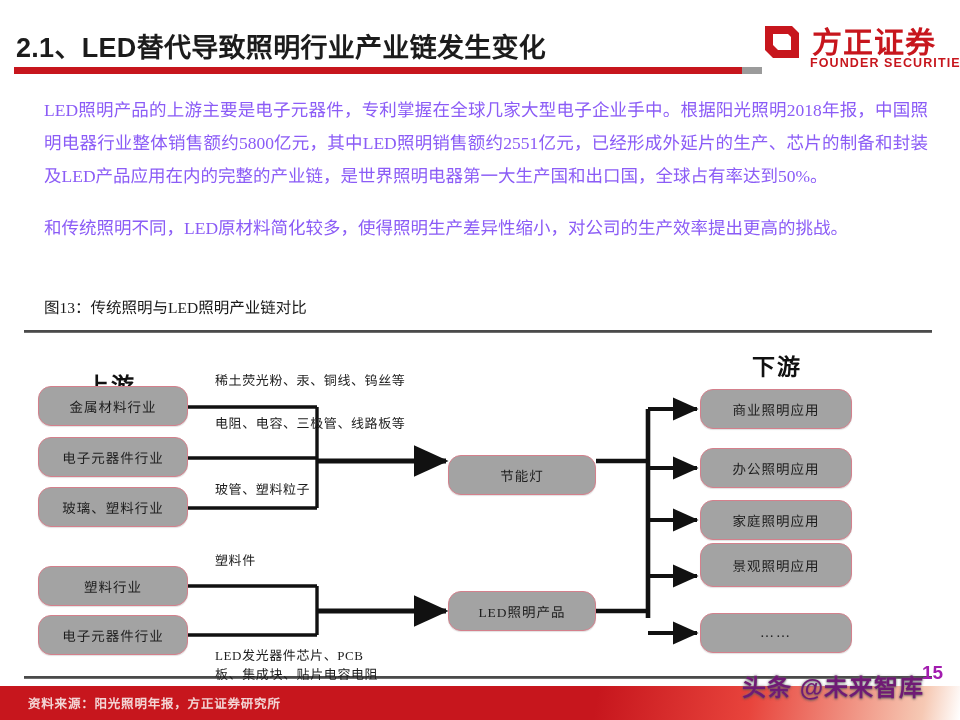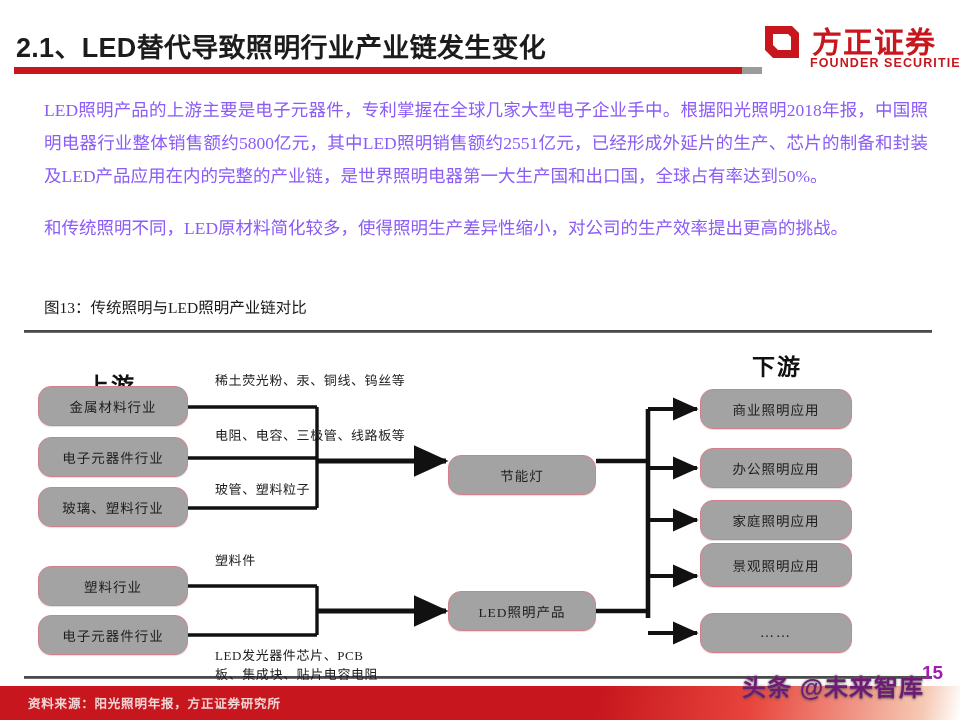--- a/index.html
+++ b/index.html
@@ -292,21 +292,21 @@
       <path d="M648,190 H697" fill="none" stroke="#111" stroke-width="4" marker-end="url(#ah)"></path>
       <path d="M648,246 H697" fill="none" stroke="#111" stroke-width="4" marker-end="url(#ah)"></path>
       <path d="M648,303 H697" fill="none" stroke="#111" stroke-width="4" marker-end="url(#ah)"></path>
     </svg>
 
     <div class="node" style="left:38px; top:56px; width:150px; height:40px;">金属材料行业</div>
     <div class="node" style="left:38px; top:107px; width:150px; height:40px;">电子元器件行业</div>
     <div class="node" style="left:38px; top:157px; width:150px; height:40px;">玻璃、塑料行业</div>
 
     <div class="edge-label" style="left:215px; top:41px;">稀土荧光粉、汞、铜线、钨丝等</div>
-    <div class="edge-label" style="left:215px; top:96px;">电阻、电容、三极管、线路板等</div>
+    <div class="edge-label" style="left:215px; top:84px;">电阻、电容、三极管、线路板等</div>
     <div class="edge-label" style="left:215px; top:150px;">玻管、塑料粒子</div>
 
     <div class="node" style="left:38px; top:236px; width:150px; height:40px;">塑料行业</div>
     <div class="node" style="left:38px; top:285px; width:150px; height:40px;">电子元器件行业</div>
 
     <div class="edge-label" style="left:215px; top:221px;">塑料件</div>
     <div class="edge-label wrap" style="left:215px; top:316px;">LED发光器件芯片、PCB板、集成块、贴片电容电阻等</div>
 
     <div class="node" style="left:448px; top:111px; width:148px; height:40px;margin-top:14px;">节能灯</div>
     <div class="node" style="left:448px; top:261px; width:148px; height:40px;">LED照明产品</div>

